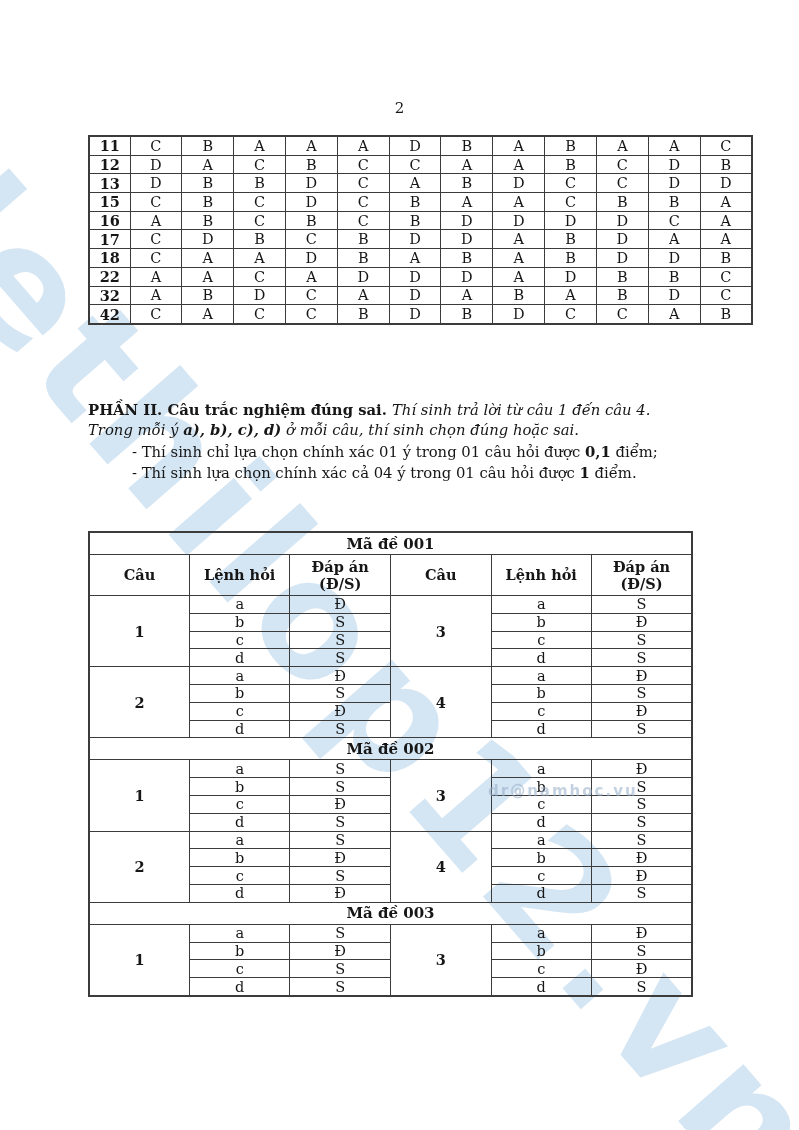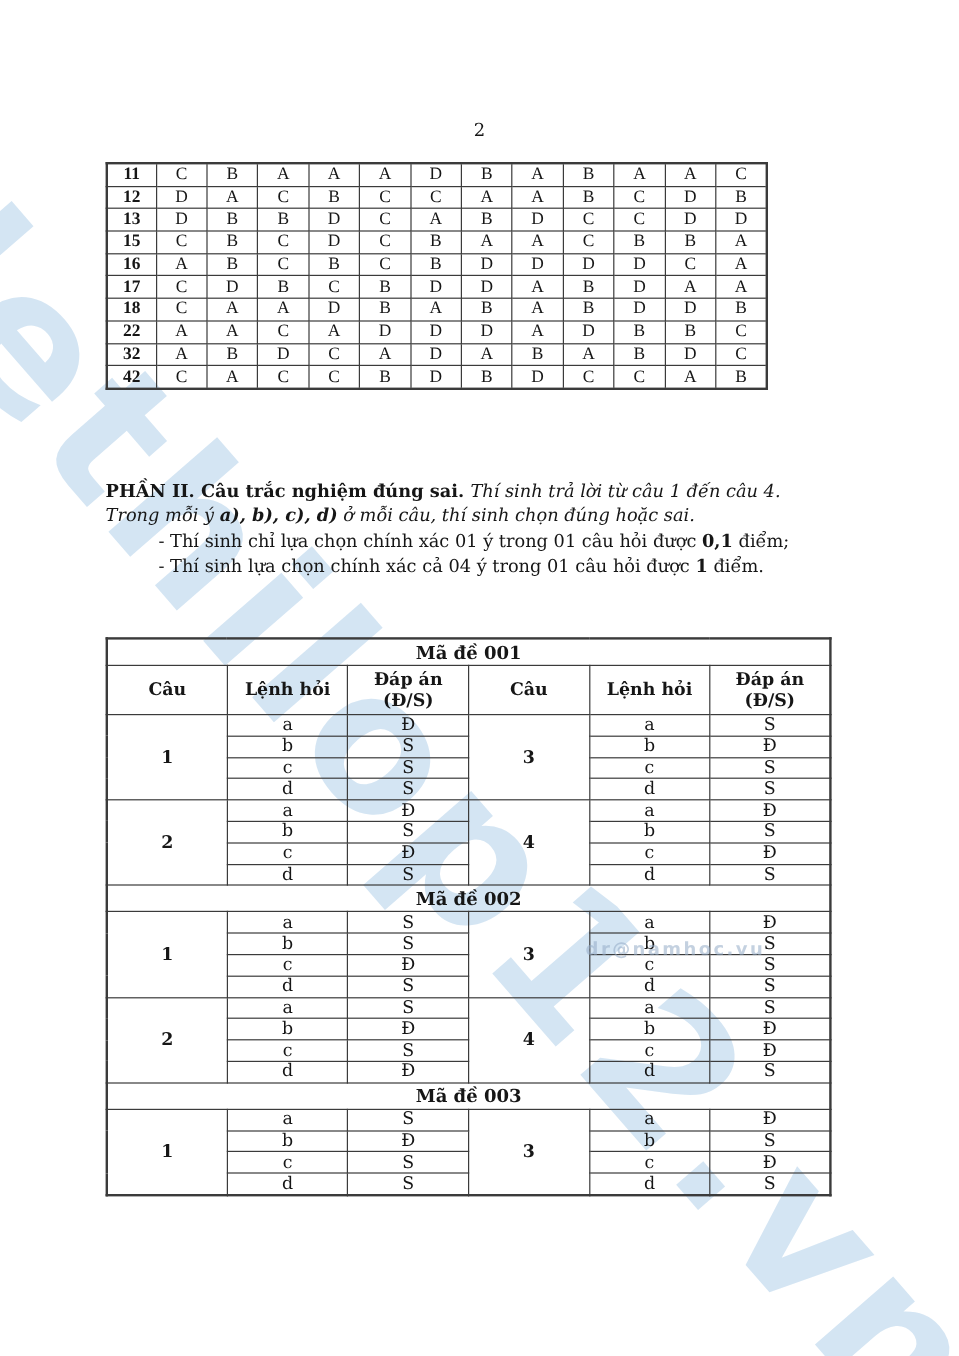--- a/index.html
+++ b/index.html
@@ -22,21 +22,21 @@
     position:absolute;left:488px;top:782px;
     font-family:"DejaVu Sans","Liberation Sans",sans-serif;
     font-size:15px;font-weight:bold;letter-spacing:2px;
     color:rgba(148,172,198,0.55);z-index:3;
   }
   .content{position:absolute;inset:0;z-index:2;}
   
   .pagenum{position:absolute;top:99px;left:0;width:100%;text-align:center;font-size:15px;}
   
   table{border-collapse:collapse;table-layout:fixed;}
-  .grid{position:absolute;left:88px;top:135px;width:552px;border:2px solid #3b3b3b;font-family:Liberation Serif, serif;}
+  .grid{position:absolute;left:88px;top:135px;width:665px;border:2px solid #3b3b3b;}
   .grid td{
     border:1px solid #3b3b3b;text-align:center;vertical-align:middle;
     font-size:14.5px;height:17.7px;padding:0;overflow:hidden;
   }
   .grid td.qnum{font-weight:bold;}
   
   .part2{position:absolute;left:88px;top:400px;width:592px;font-size:14.8px;line-height:1.34;}
   .part2 .b{font-weight:bold;}
   .part2 .i{font-style:italic;}
   .part2 .bi{font-weight:bold;font-style:italic;}

